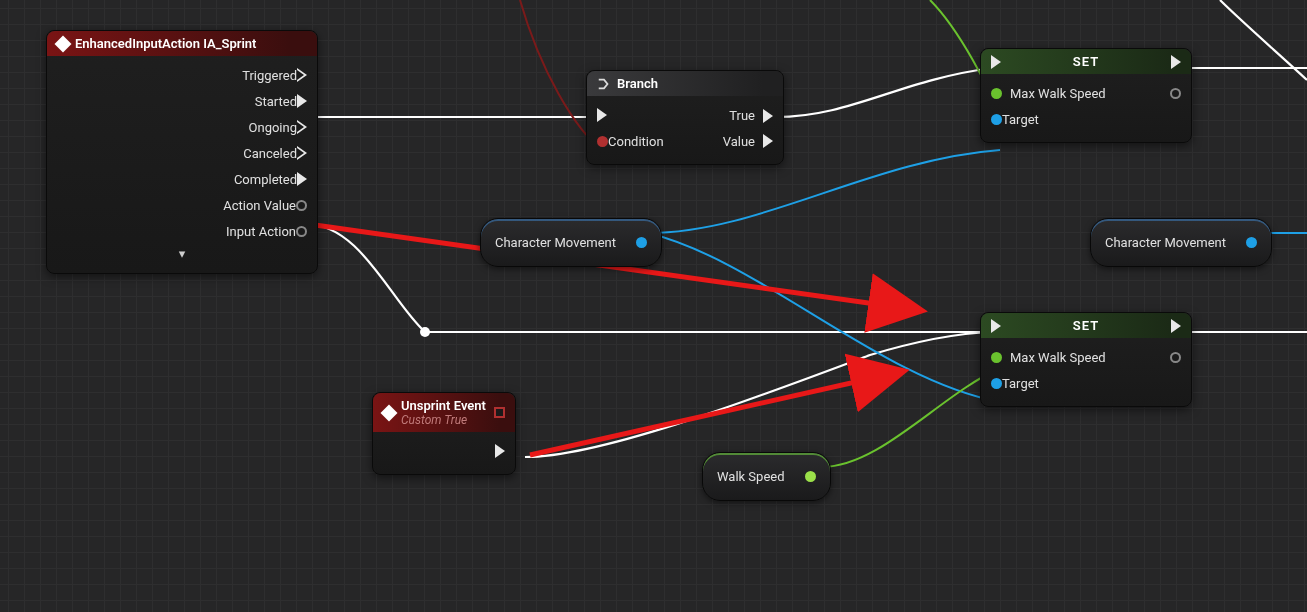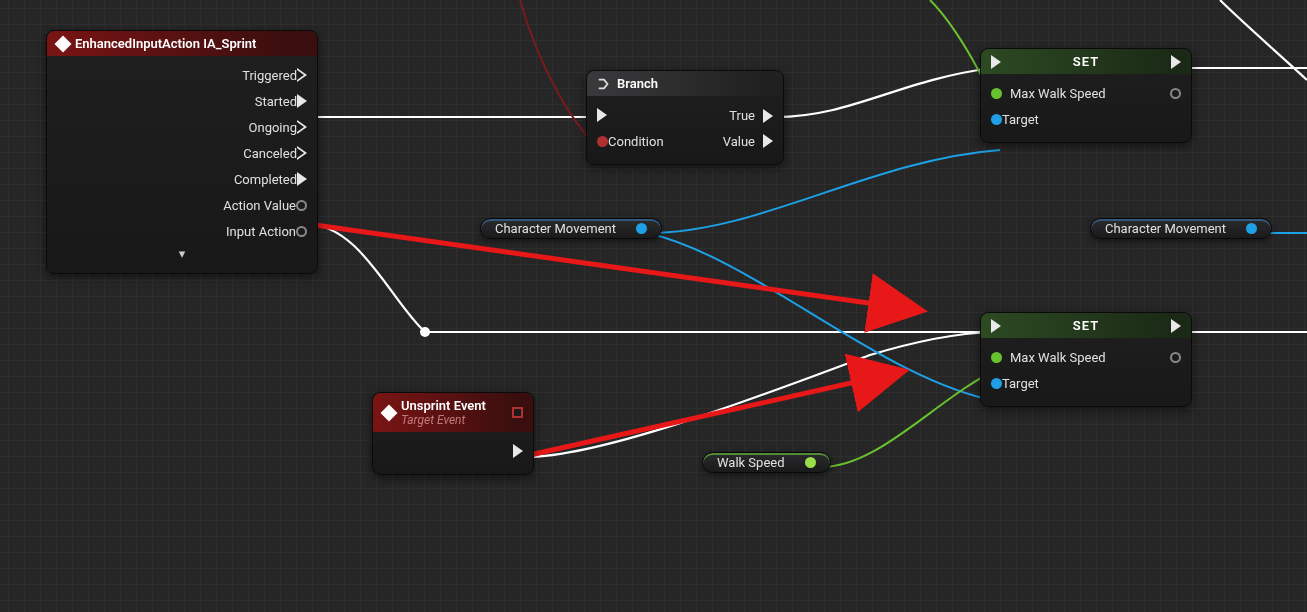--- a/index.html
+++ b/index.html
@@ -92,21 +92,21 @@
   .c-cyan  { color:#22b8d6; }
   .c-green { color:#6ac22e; }
   .c-lime  { color:#9be04a; }
 
   
   .pill {
     position:absolute;
     background: linear-gradient(#2b2b2d,#1a1a1b);
     border:1px solid #080808;
     border-radius: 18px;
-    padding: 2px 14px;
+    padding: 16px 14px;
     display:flex; align-items:center; gap:20px;
     color:#e0e0e0;
     box-shadow: inset 0 2px 0 rgba(60,120,180,.6), 0 2px 6px rgba(0,0,0,.5);
   }
   .pill.green-edge { box-shadow: inset 0 2px 0 rgba(100,180,60,.7), 0 2px 6px rgba(0,0,0,.5); }
 
   .chev { width:14px; text-align:center; color:#ccc; margin:2px auto; }
 
   .icon-diamond {
     width:12px;height:12px; transform:rotate(45deg);
@@ -235,27 +235,27 @@
 <div class="pill hdr-blue-edge" style="left:1090px; top:218px;">
   <span class="lbl">Character Movement</span>
   <span class="pin circ c-blue fill"></span>
 </div>
 
 <div class="pill green-edge" style="left:702px; top:452px;">
   <span class="lbl">Walk Speed</span>
   <span class="pin circ c-lime fill"></span>
 </div>
 
-<div class="node" style="left:372px; top:392px; width:162px;">
+<div class="node" style="left:372px; top:392px; width:144px;">
   <div class="header hdr-red" style="justify-content:space-between;">
     <span style="display:flex;gap:6px;align-items:center;">
       <span class="icon-diamond"></span>
       <span>
         <span class="lbl" style="display:block;">Unsprint Event</span>
-        <span class="sub">Target Event</span>
+        <span class="sub">Custom True</span>
       </span>
     </span>
     <span class="delegate"></span>
   </div>
   <div class="body">
     <div class="row right">
         <span class="pin exec"></span>
       </div>
   </div>
 </div>

